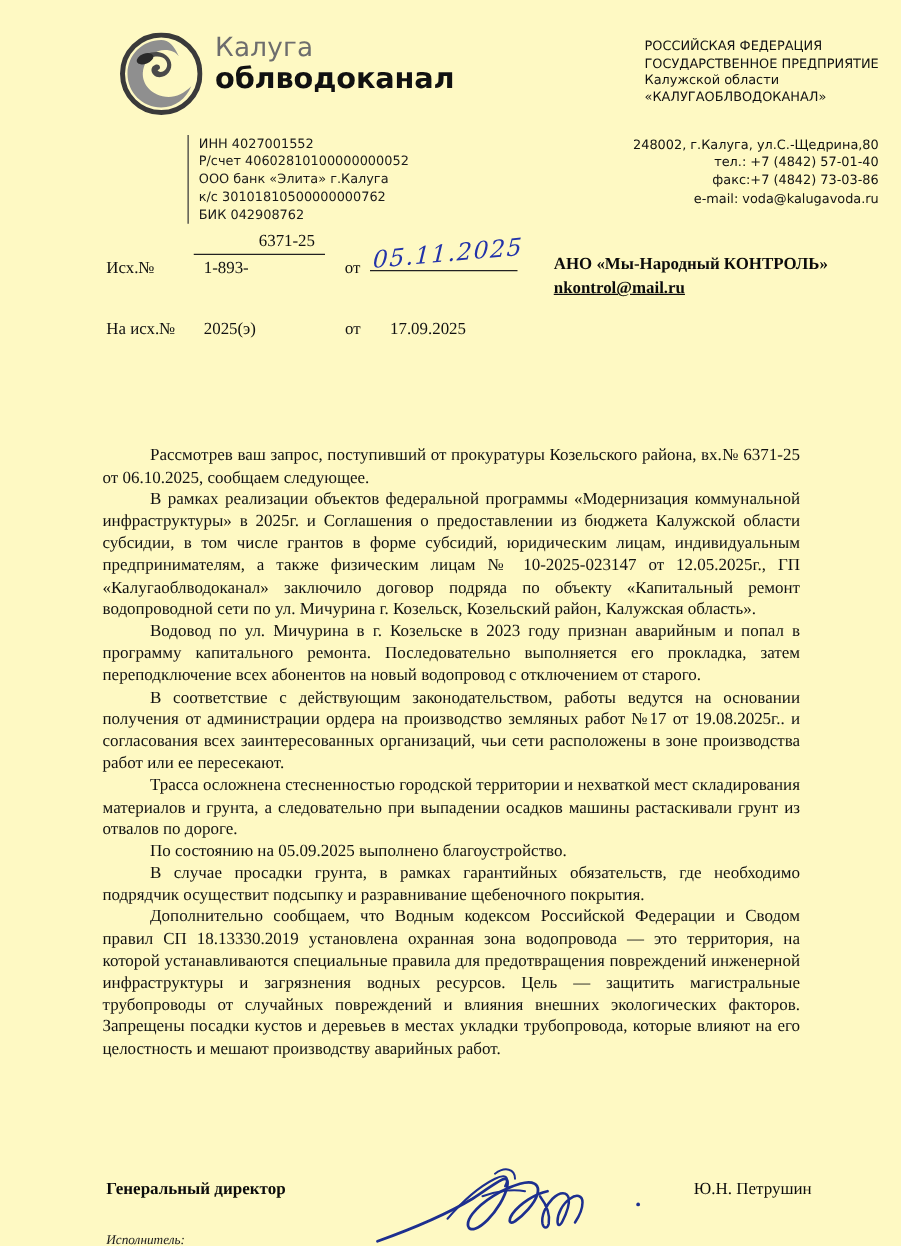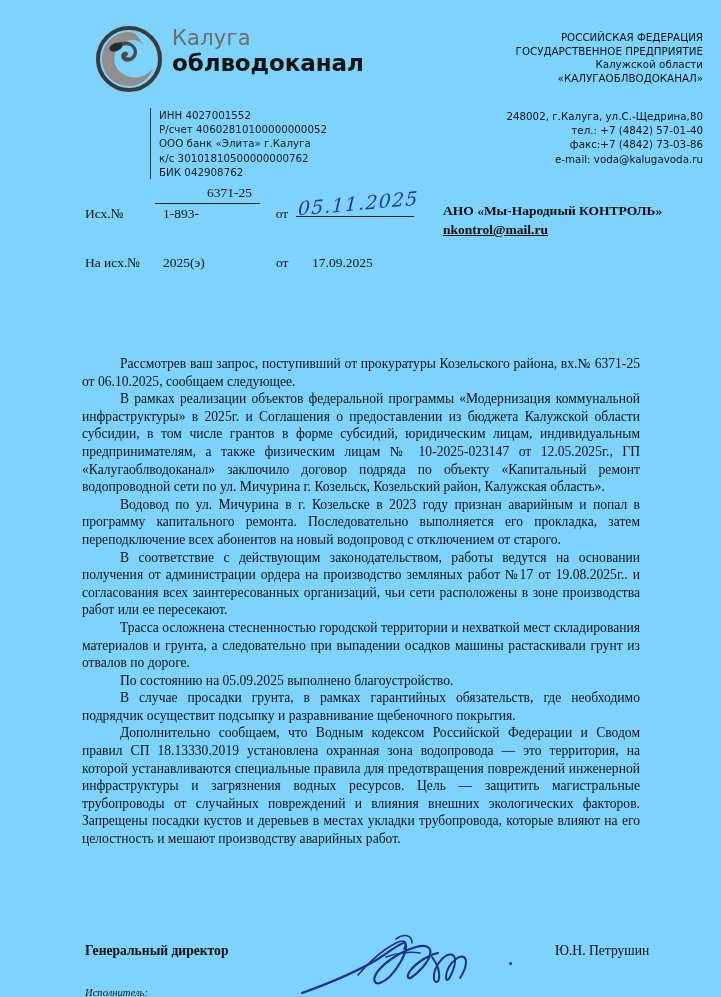--- a/index.html
+++ b/index.html
@@ -13,21 +13,21 @@
     height: 997px;
     position: relative;
     font-family: "Liberation Serif", serif;
     color: #111111;
     overflow: hidden;
   }
 
   .page {
     position: absolute;
     inset: 0;
-    background: #7dd3fc;
+    background: #fef9c3;
   }
 
   
   .header {
     position: absolute;
     left: 0; top: 0;
     width: 721px;
     height: 190px;
   }
 
@@ -75,21 +75,21 @@
     font-size: 10.3px;
     line-height: 14.2px;
     color: #1a1a1a;
     white-space: nowrap;
   }
 
   .org-block {
     position: absolute;
     right: 18px;
     top: 31px;
-    text-align: right;
+    text-align: left;
     font-family: "DejaVu Sans", sans-serif;
     font-size: 10.3px;
     line-height: 13.6px;
     color: #111111;
     white-space: nowrap;
   }
 
   .contact-block {
     position: absolute;
     right: 18px;

